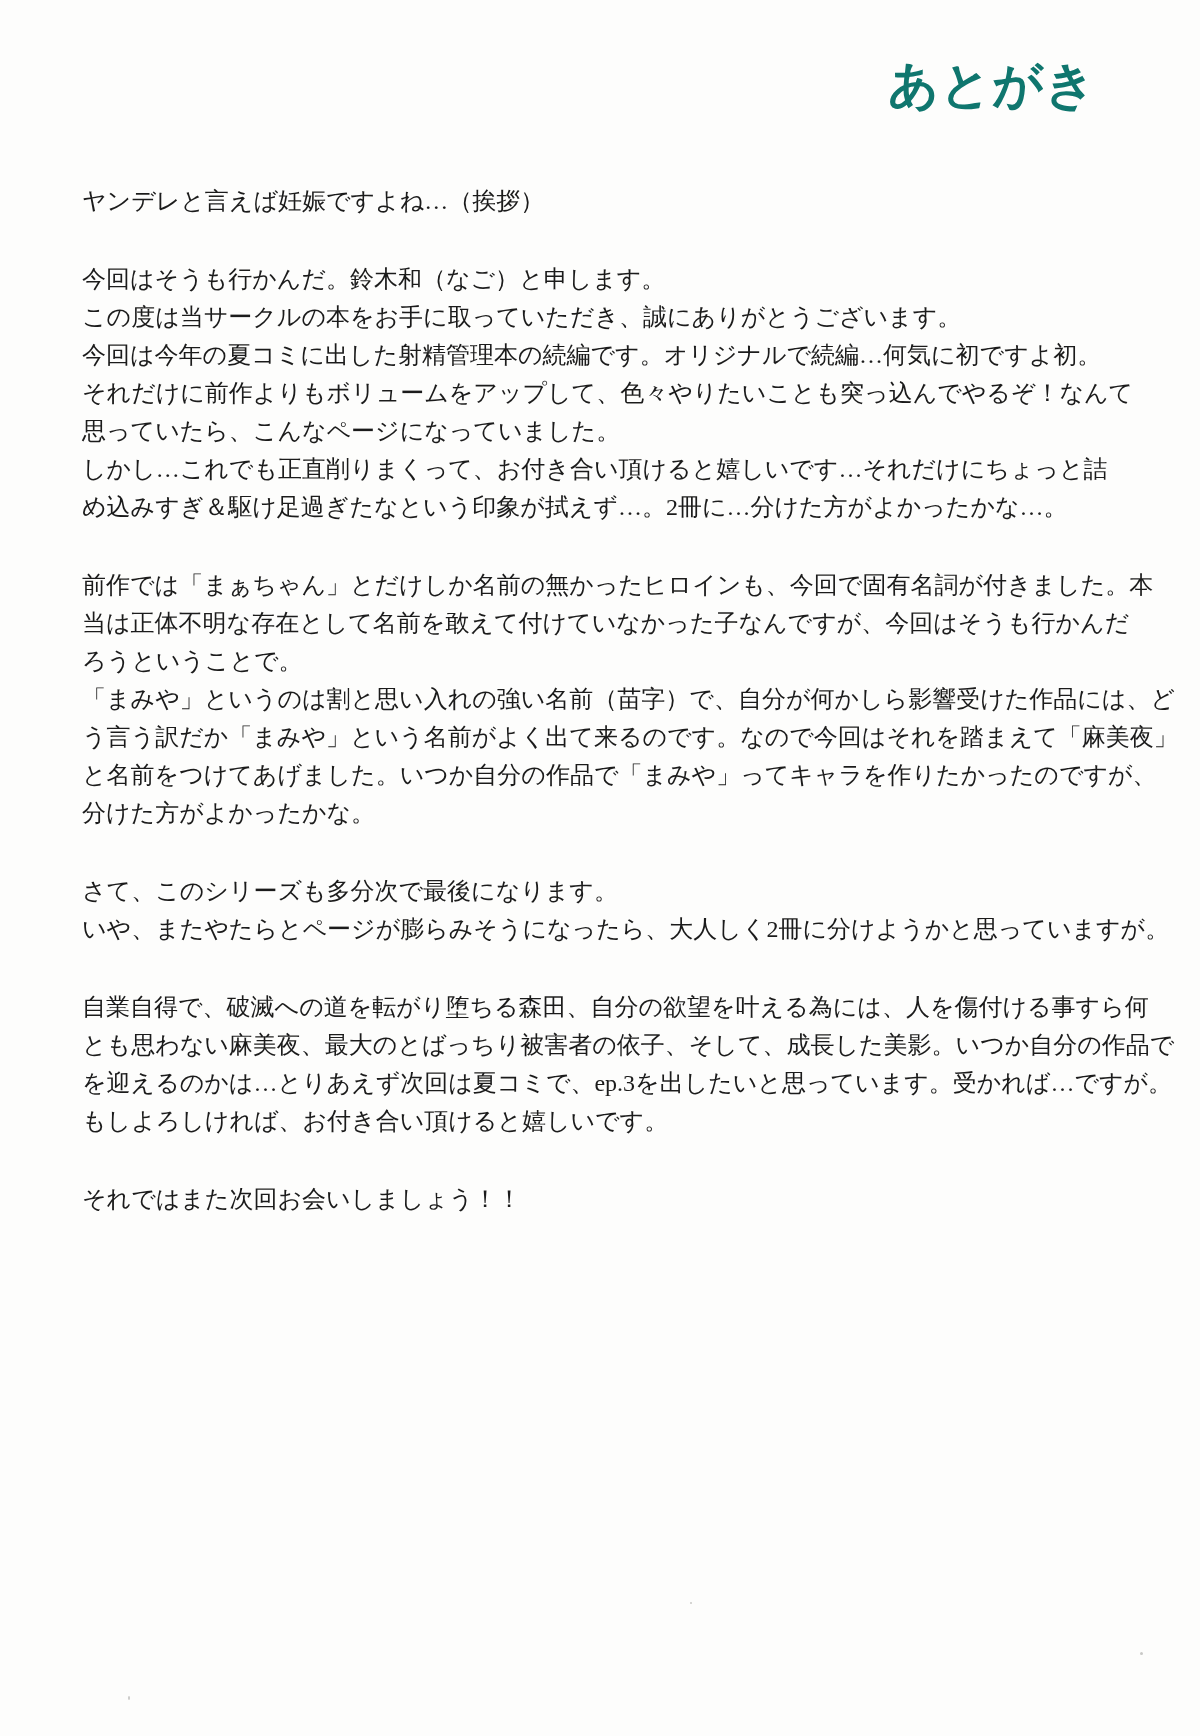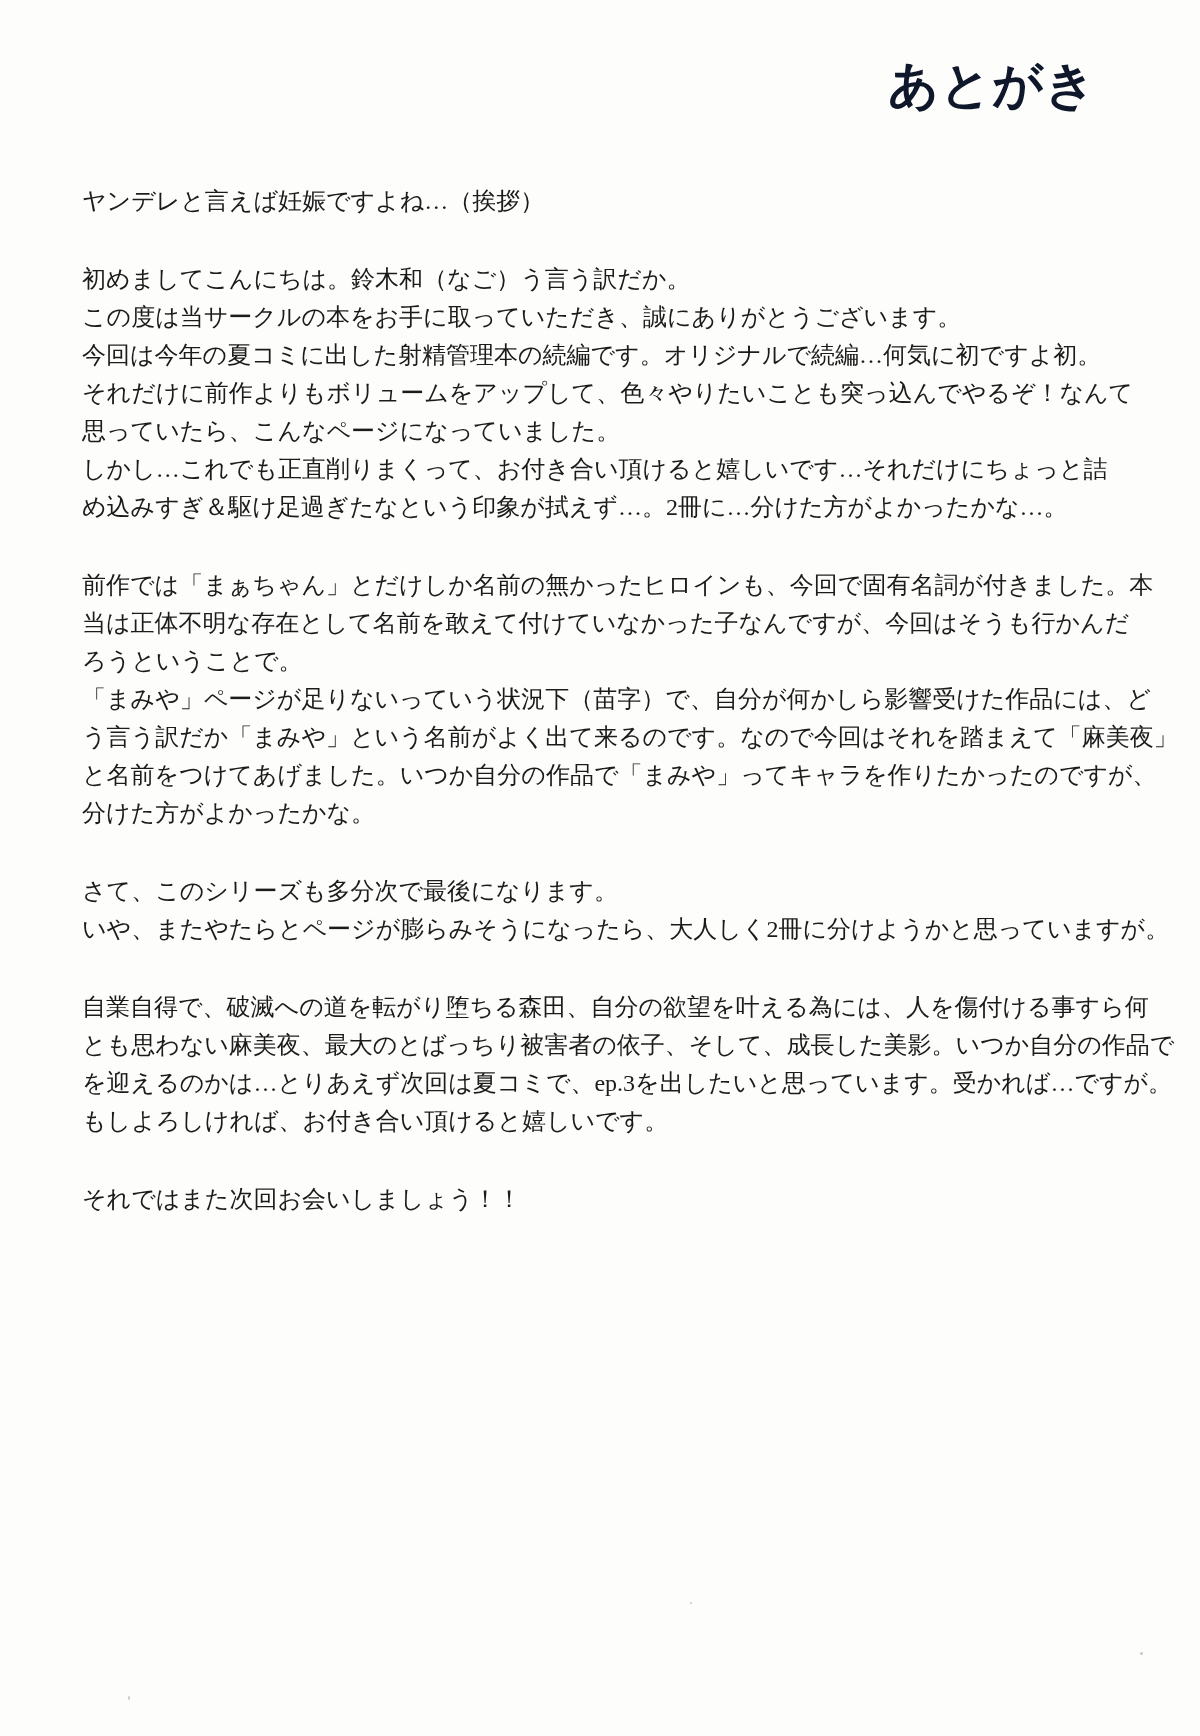--- a/index.html
+++ b/index.html
@@ -20,21 +20,21 @@
   .title {
     position: absolute;
     top: 58px;
     left: 888px;
     margin: 0;
     font-family: "Liberation Sans", sans-serif;
     font-weight: bold;
     font-size: 50px;
     line-height: 1.1;
     letter-spacing: 1px;
-    color: #0f172a;
+    color: #0f766e;
   }
   .body-text {
     position: absolute;
     top: 182px;
     left: 82px;
     font-family: "Liberation Serif", serif;
     font-size: 24px;
     line-height: 38px;
     color: #1b1b1b;
   }
@@ -60,33 +60,33 @@
 <body style="background: rgb(253, 253, 252);">
 
 <div class="page">
   <h1 class="title">あとがき</h1>
 
   <main class="body-text" id="body-text" style="color: rgb(27, 27, 27);">
       <div class="paragraph">
         <div class="line">ヤンデレと言えば妊娠ですよね…（挨拶）</div>
       </div>
       <div class="paragraph">
-        <div class="line">初めましてこんにちは。鈴木和（なご）う言う訳だか。</div>
+        <div class="line">今回はそうも行かんだ。鈴木和（なご）と申します。</div>
         <div class="line">この度は当サークルの本をお手に取っていただき、誠にありがとうございます。</div>
         <div class="line">今回は今年の夏コミに出した射精管理本の続編です。オリジナルで続編…何気に初ですよ初。</div>
         <div class="line">それだけに前作よりもボリュームをアップして、色々やりたいことも突っ込んでやるぞ！なんて</div>
         <div class="line">思っていたら、こんなページになっていました。</div>
         <div class="line">しかし…これでも正直削りまくって、お付き合い頂けると嬉しいです…それだけにちょっと詰</div>
         <div class="line">め込みすぎ＆駆け足過ぎたなという印象が拭えず…。2冊に…分けた方がよかったかな…。</div>
       </div>
       <div class="paragraph">
         <div class="line">前作では「まぁちゃん」とだけしか名前の無かったヒロインも、今回で固有名詞が付きました。本</div>
         <div class="line">当は正体不明な存在として名前を敢えて付けていなかった子なんですが、今回はそうも行かんだ</div>
         <div class="line">ろうということで。</div>
-        <div class="line">「まみや」ページが足りないっていう状況下（苗字）で、自分が何かしら影響受けた作品には、ど</div>
+        <div class="line">「まみや」というのは割と思い入れの強い名前（苗字）で、自分が何かしら影響受けた作品には、ど</div>
         <div class="line">う言う訳だか「まみや」という名前がよく出て来るのです。なので今回はそれを踏まえて「麻美夜」</div>
         <div class="line">と名前をつけてあげました。いつか自分の作品で「まみや」ってキャラを作りたかったのですが、</div>
         <div class="line">分けた方がよかったかな。</div>
       </div>
       <div class="paragraph">
         <div class="line">さて、このシリーズも多分次で最後になります。</div>
         <div class="line">いや、またやたらとページが膨らみそうになったら、大人しく2冊に分けようかと思っていますが。</div>
       </div>
       <div class="paragraph">
         <div class="line">自業自得で、破滅への道を転がり堕ちる森田、自分の欲望を叶える為には、人を傷付ける事すら何</div>

